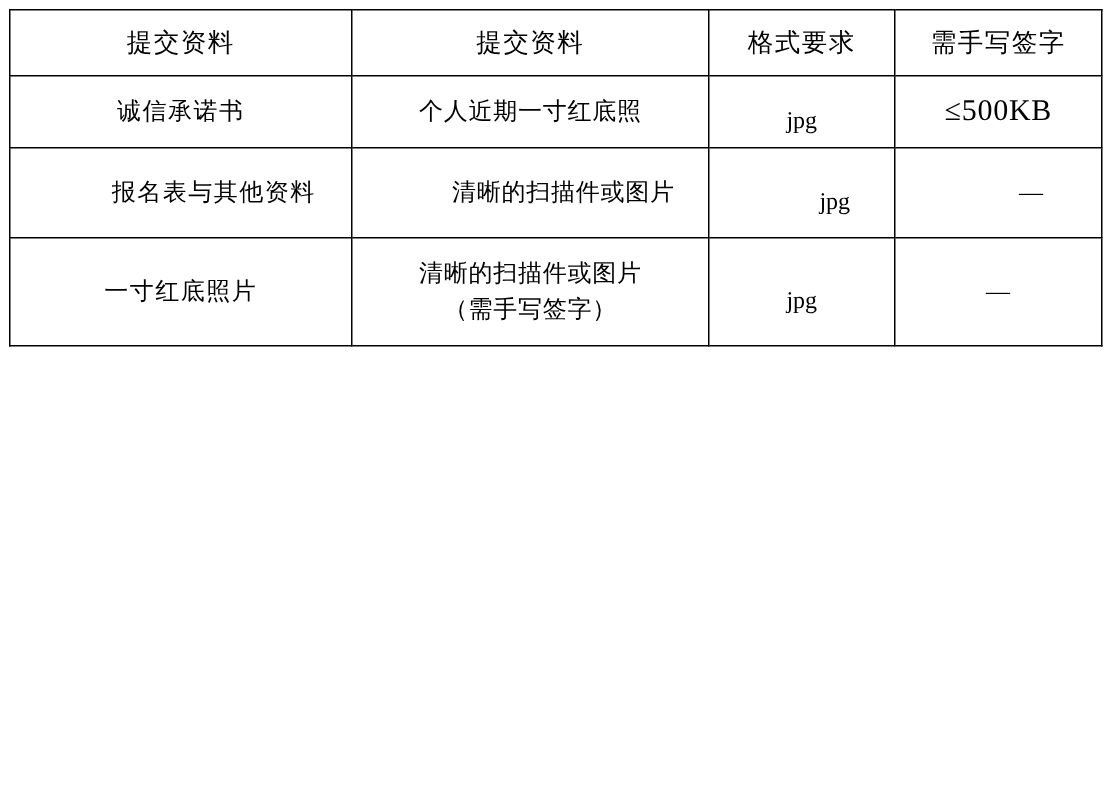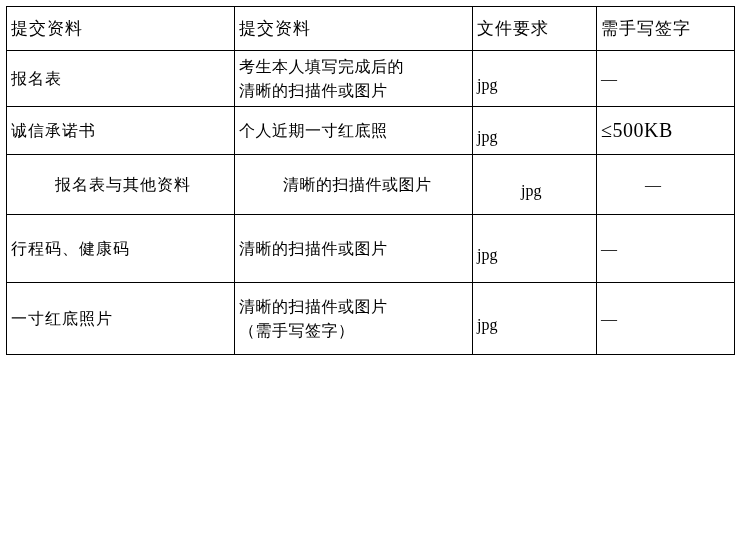--- a/index.html
+++ b/index.html
@@ -22,21 +22,21 @@
   }
   table.req-table {
     border-collapse: collapse;
     table-layout: fixed;
     width: 728px;
     margin: 6px 0 0 6px;
   }
   table.req-table td,
   table.req-table th {
     border: 1px solid #000000;
-    text-align: left;
+    text-align: center;
     vertical-align: middle;
     font-weight: normal;
     padding: 2px 4px;
     box-sizing: border-box;
   }
   thead th {
     height: 44px;
     font-size: 17px;
     letter-spacing: 1px;
   }
@@ -87,52 +87,35 @@
     <colgroup>
       <col class="col-1">
       <col class="col-2">
       <col class="col-3">
       <col class="col-4">
     </colgroup>
     <thead>
       <tr>
         <th>提交资料</th>
         <th>提交资料</th>
-        <th>文件要求</th>
+        <th>格式要求</th>
         <th>需手写签字</th>
       </tr>
     </thead>
     <tbody>
-      <tr class="r1">
-        <td class="cell-doc">报名表</td>
-        <td class="cell-req">
-          <span class="line">考生本人填写完成后的</span>
-          <span class="line">清晰的扫描件或图片</span>
-        </td>
-        <td class="cell-format">jpg</td>
-        <td class="cell-size dash">—</td>
-      </tr>
       <tr class="r2">
         <td class="cell-doc">诚信承诺书</td>
         <td class="cell-req">
           <span class="line">个人近期一寸红底照</span>
         </td>
         <td class="cell-format">jpg</td>
         <td class="cell-size">≤500KB</td>
       </tr>
       <tr class="r4">
         <td class="cell-doc">报名表与其他资料</td>
-        <td class="cell-req">
-          <span class="line">清晰的扫描件或图片</span>
-        </td>
-        <td class="cell-format">jpg</td>
-        <td class="cell-size dash">—</td>
-      </tr>
-      <tr class="r5">
-        <td class="cell-doc">行程码、健康码</td>
         <td class="cell-req">
           <span class="line">清晰的扫描件或图片</span>
         </td>
         <td class="cell-format">jpg</td>
         <td class="cell-size dash">—</td>
       </tr>
       <tr class="r6">
         <td class="cell-doc">一寸红底照片</td>
         <td class="cell-req">
           <span class="line">清晰的扫描件或图片</span>

